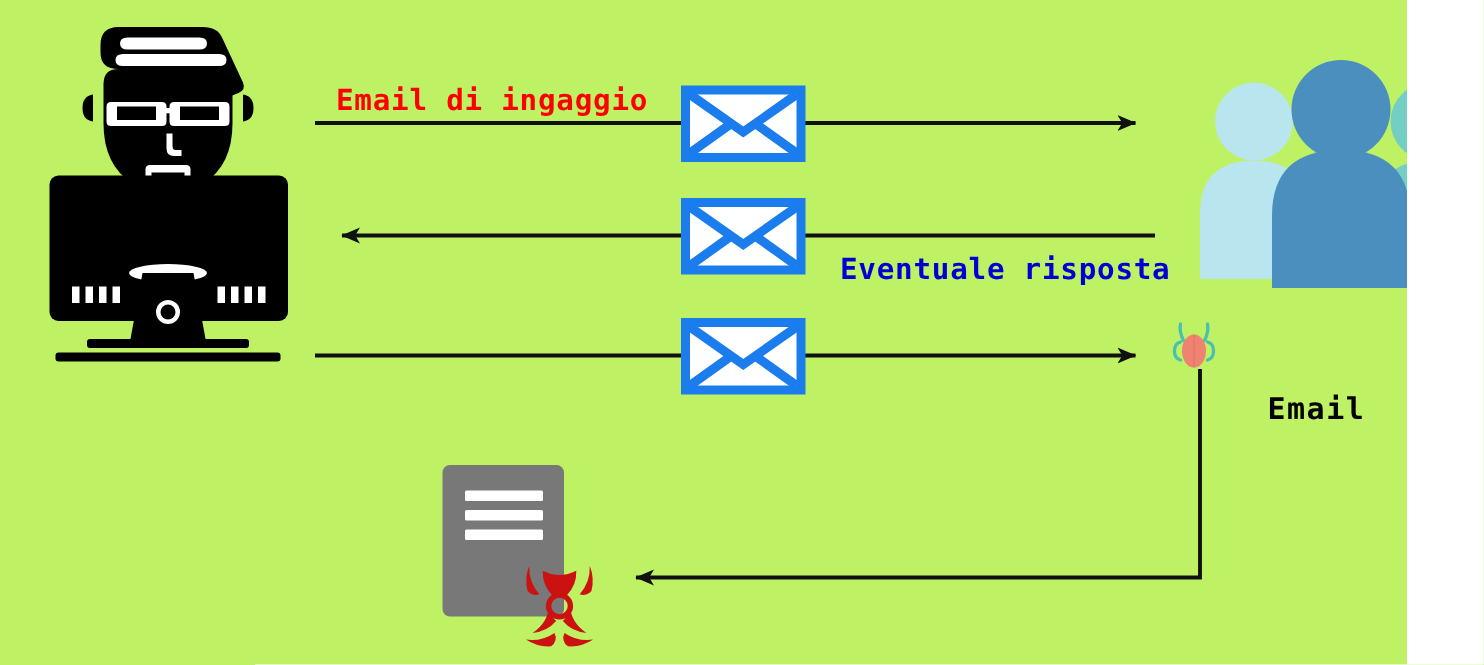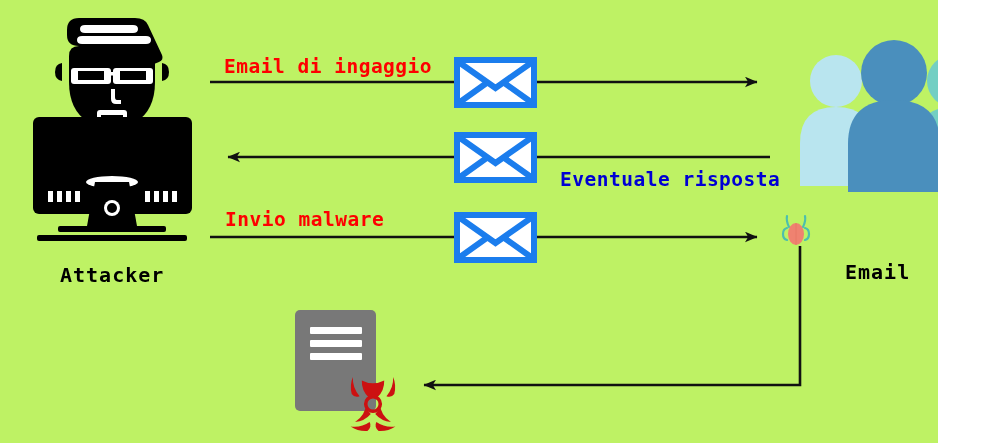--- a/index.html
+++ b/index.html
@@ -191,19 +191,17 @@
         <path d="M-20 20 a24 24 0 0 0 17 -4 a6 6 0 0 1 -2 8 a24 24 0 0 1 -15 -4 z"></path>
         <path d="M20 20 a24 24 0 0 1 -17 -4 a6 6 0 0 0 2 8 a24 24 0 0 0 15 -4 z"></path>
       </g>
     </g>
   </svg>
 
   <div class="lbl lbl-flow lbl-red" style="left:224px; top:57px;">Email di ingaggio</div>
 
   <div class="lbl lbl-flow lbl-blue" style="left:544px; top:170px;margin-left:16px;">Eventuale risposta</div>
 
-  <div class="lbl lbl-flow lbl-red" style="left:225px; top:210px;">Invio malware</div>
-
-  <div class="lbl lbl-actor" style="left:60px; top:265px;">Attacker</div>
+
 
   <div class="lbl lbl-actor" style="left:845px; top:262px;">Email</div>
 
 </div>
 
 </body></html>

